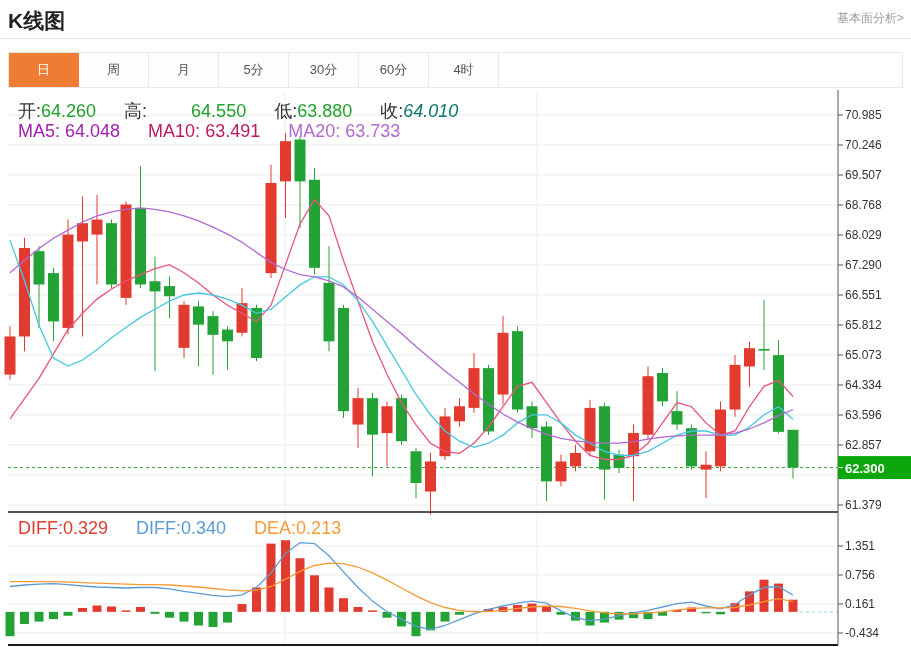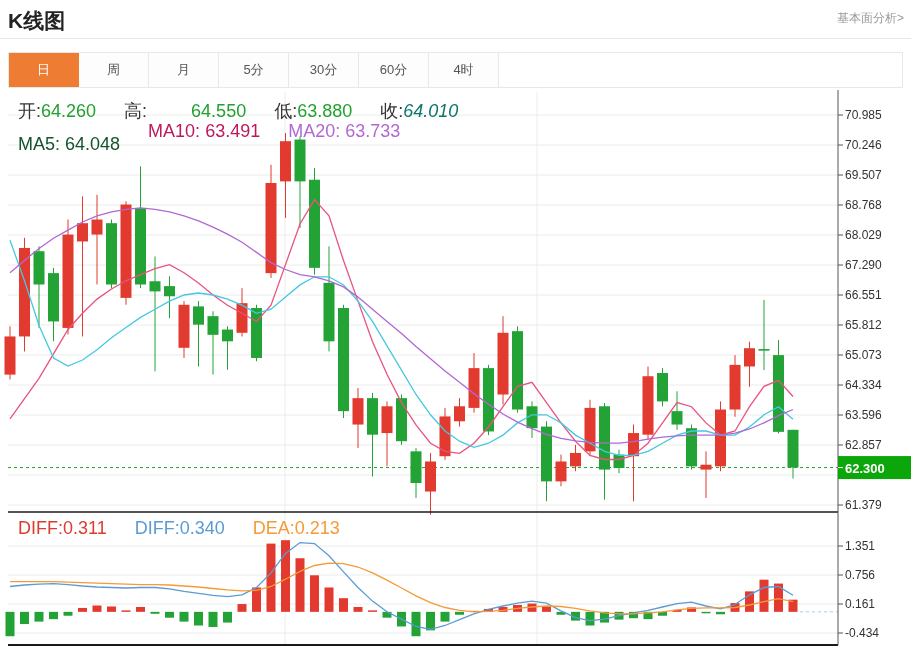--- a/index.html
+++ b/index.html
@@ -297,22 +297,22 @@
 </div>
 
 <div class="legend-row row-ohlc">
   <span class="item pair"><span class="lbl">开:</span><span class="val ohlc-val" style="color: rgb(33, 161, 45);">64.260</span></span>
   <span class="item pair"><span class="lbl">高:</span><span class="val ohlc-val" style="color: rgb(33, 161, 45); margin-left: 44px;">64.550</span></span>
   <span class="item pair"><span class="lbl">低:</span><span class="val ohlc-val" style="color: rgb(33, 161, 45);">63.880</span></span>
   <span class="item pair"><span class="lbl">收:</span><span class="val ohlc-val" style="color: #0f766e; font-style: italic;">64.010</span></span>
 </div>
 
 <div class="legend-row row-ma">
-  <span class="item pair ma-item" style="color: #14532d; margin-top: 13px;"><span class="lbl">MA5:</span> <span class="val">64.048</span></span>
+  <span class="item pair ma-item" style="color: #a21caf;"><span class="lbl">MA5:</span> <span class="val">64.048</span></span>
   <span class="item pair ma-item" style="color: #be185d;"><span class="lbl">MA10:</span> <span class="val">63.491</span></span>
   <span class="item pair ma-item" style="color: rgb(177, 104, 210);"><span class="lbl">MA20:</span> <span class="val">63.733</span></span>
 </div>
 
 <div class="legend-row row-macd">
-  <span class="item pair macd-item" style="color: rgb(221, 59, 47);"><span class="lbl">DIFF:</span><span class="val">0.311</span></span>
+  <span class="item pair macd-item" style="color: rgb(221, 59, 47);"><span class="lbl">DIFF:</span><span class="val">0.329</span></span>
   <span class="item pair macd-item" style="color: rgb(91, 155, 213);"><span class="lbl">DIFF:</span><span class="val">0.340</span></span>
   <span class="item pair macd-item" style="color: rgb(245, 154, 55);"><span class="lbl">DEA:</span><span class="val">0.213</span></span>
 </div>
 
 </body></html>

